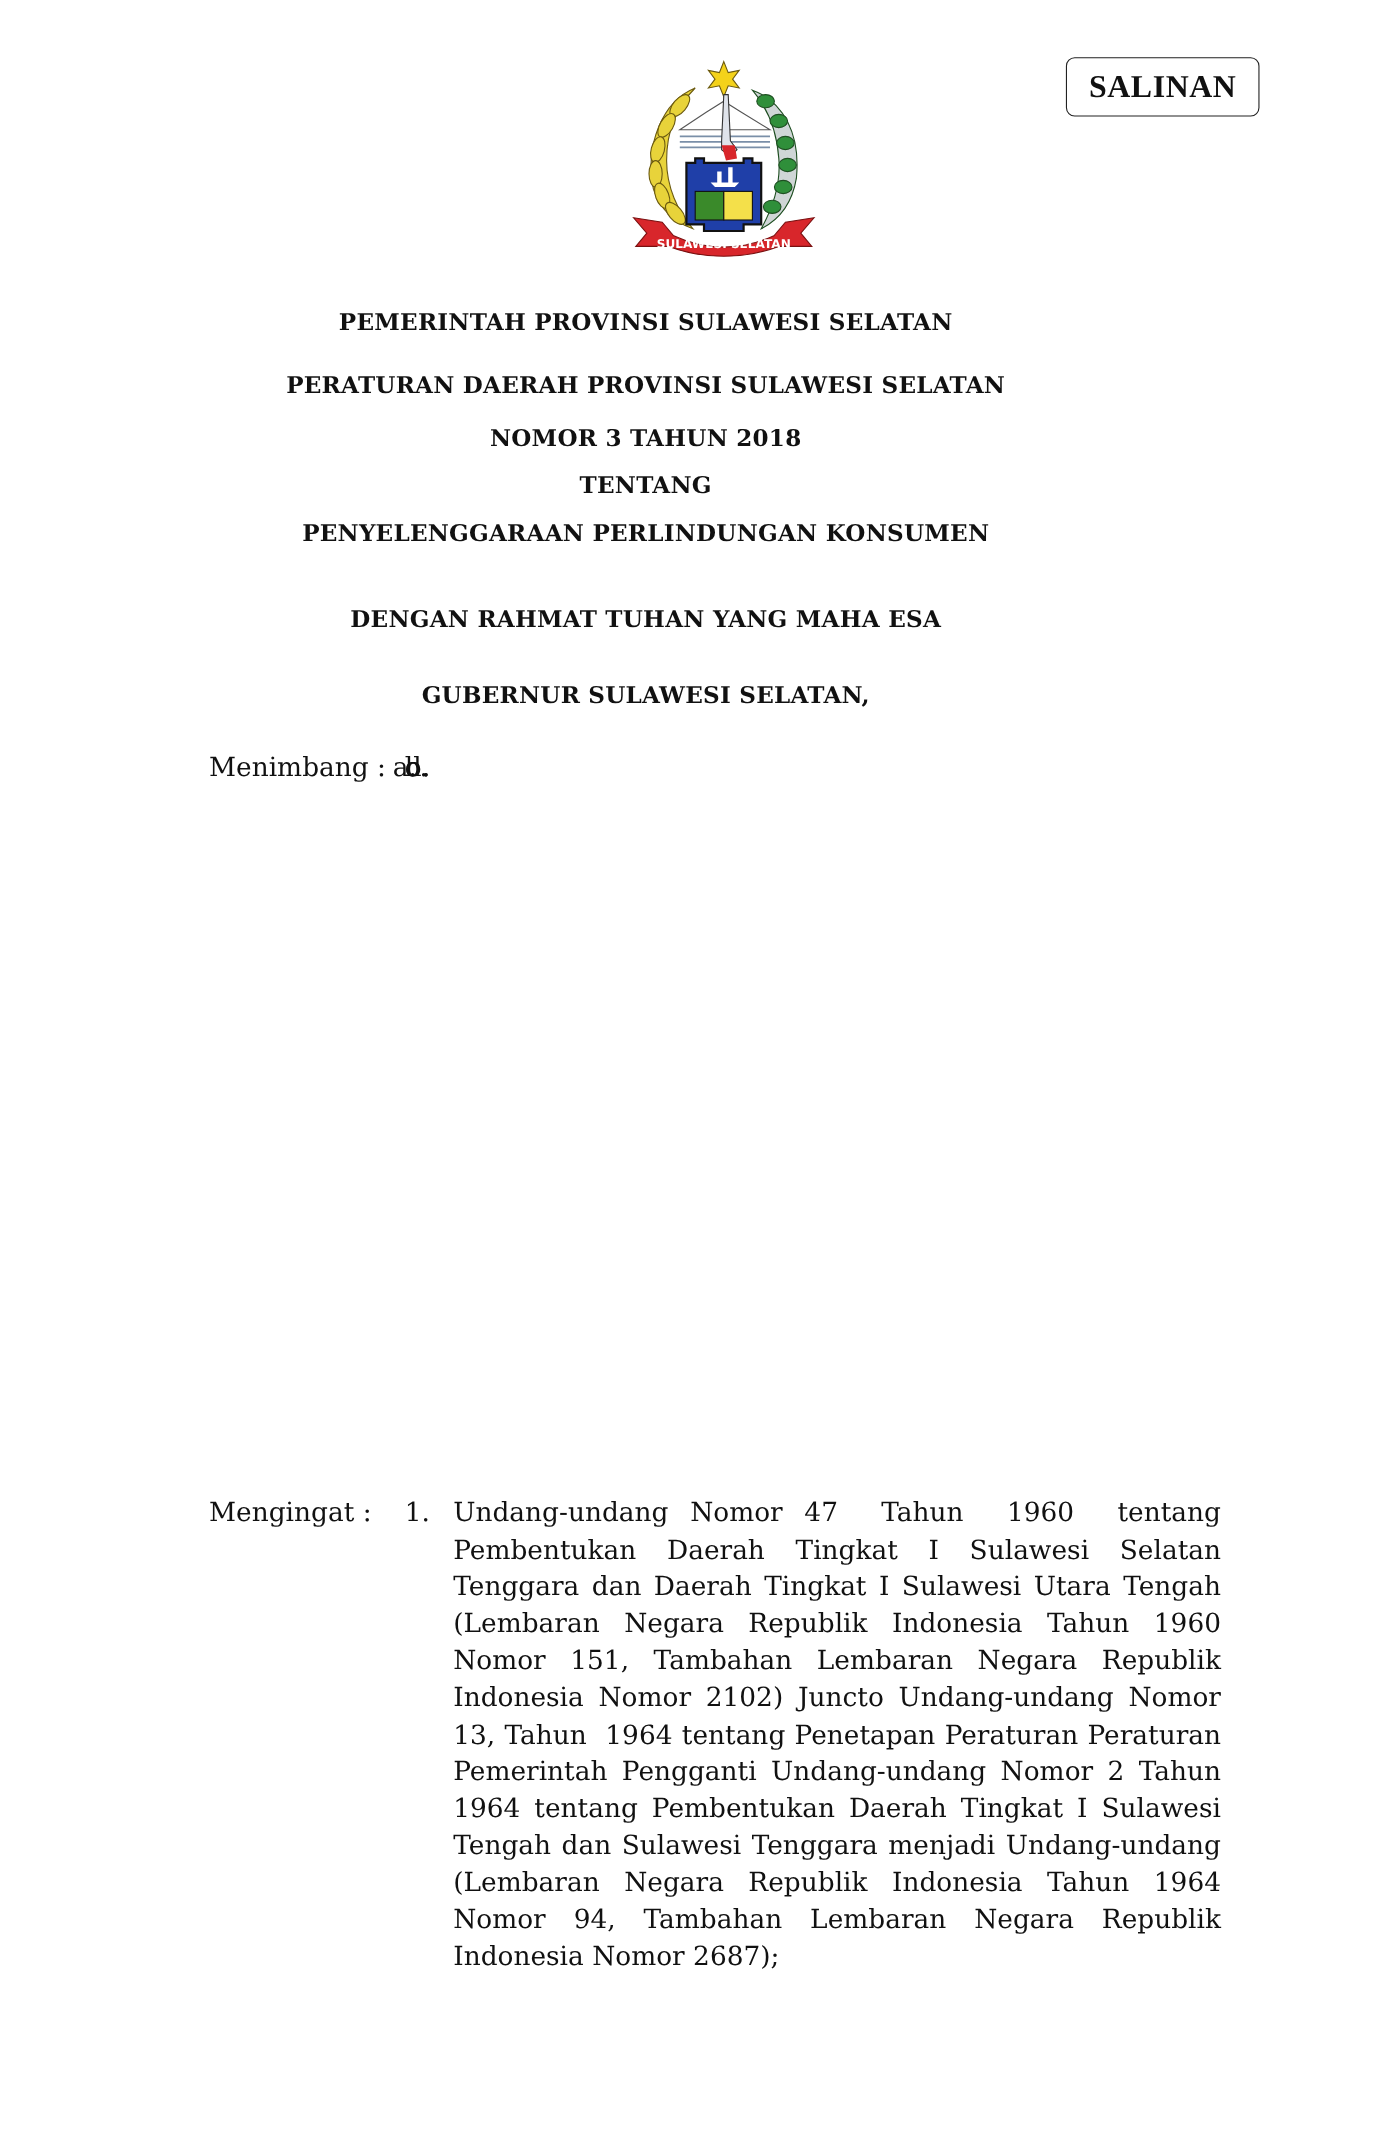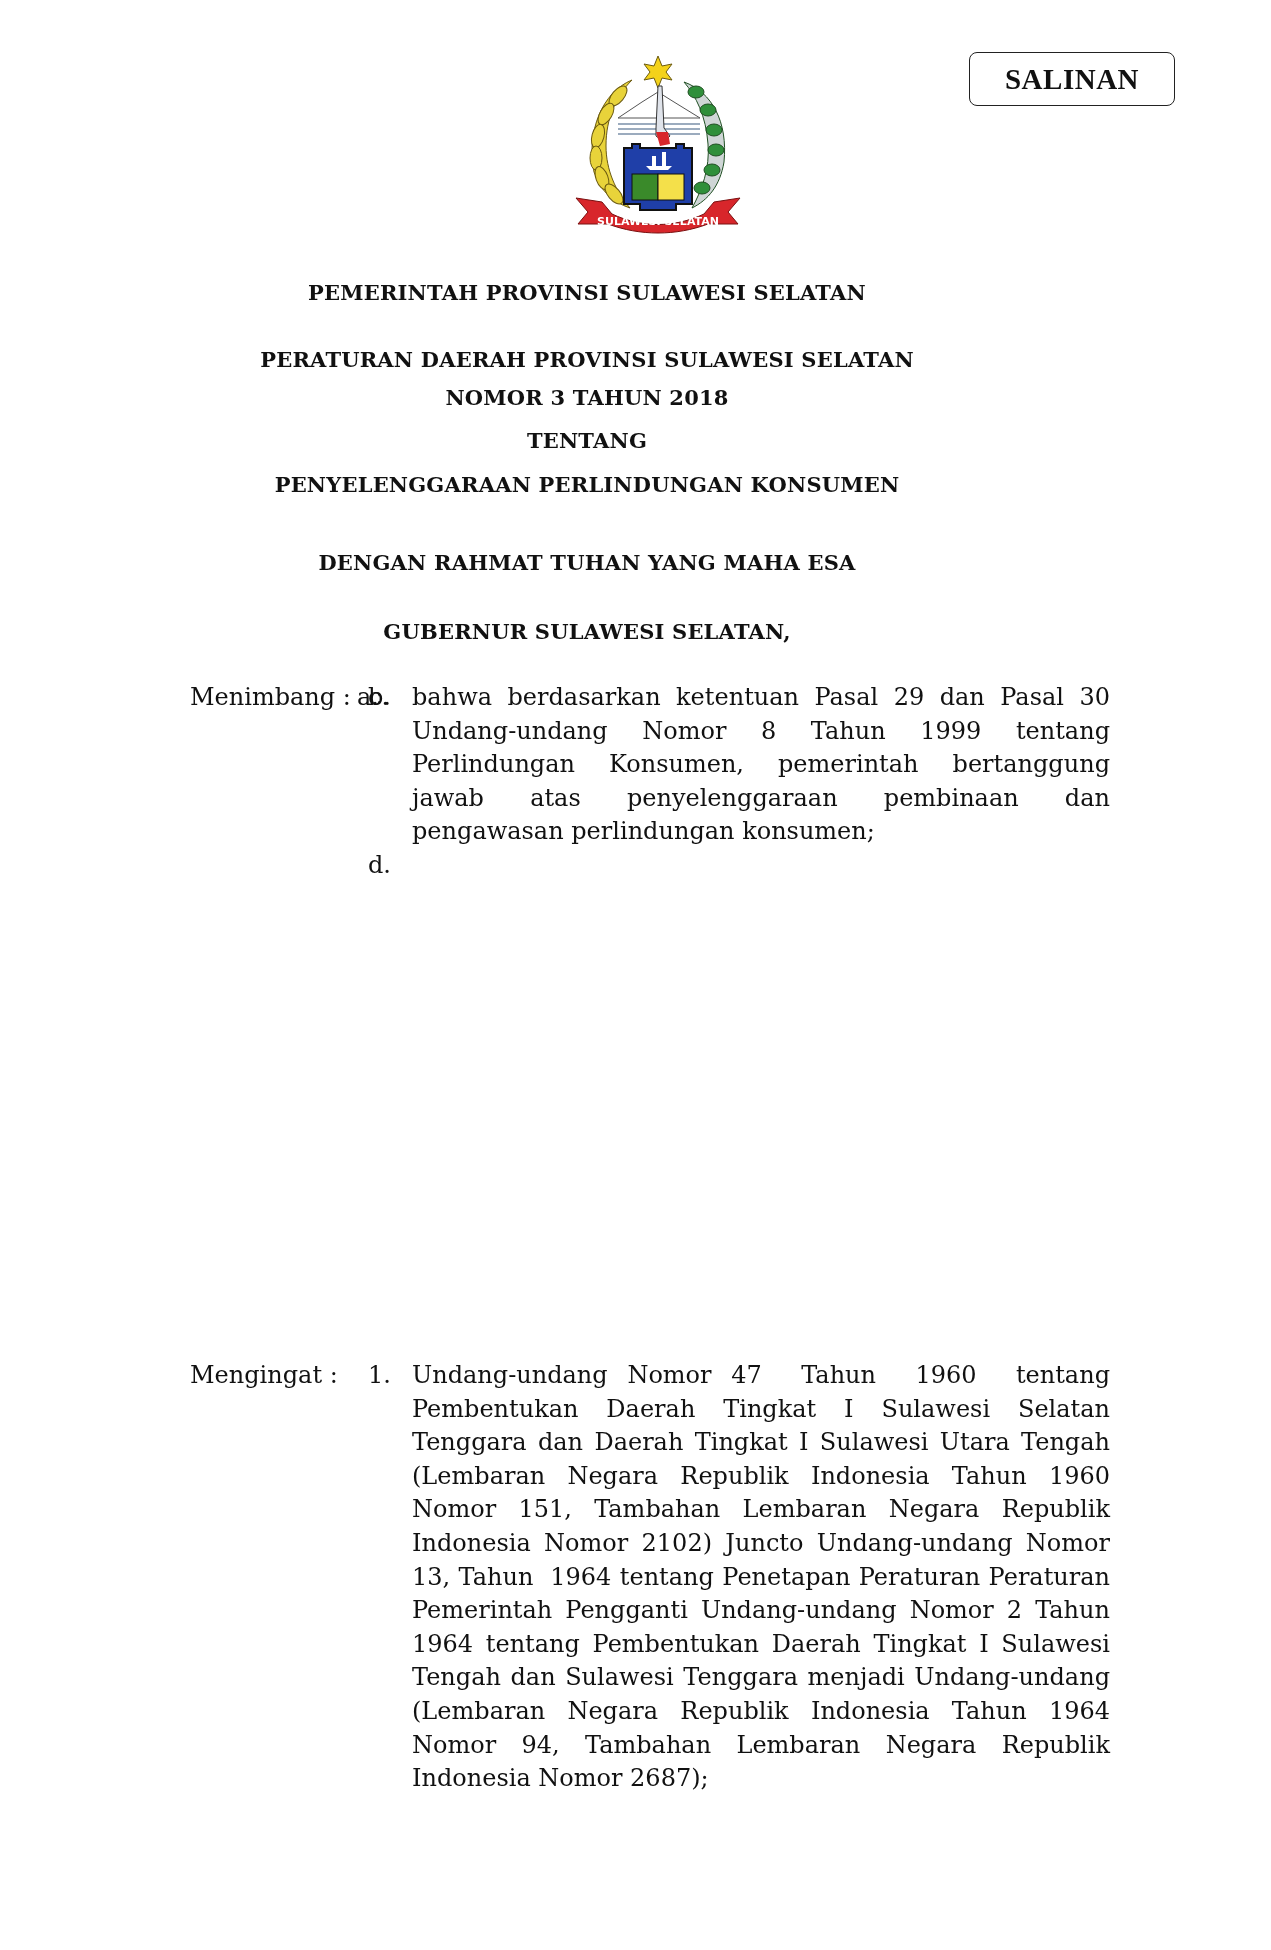--- a/index.html
+++ b/index.html
@@ -1,21 +1,21 @@
 <!DOCTYPE html>
 <html><head>
   <meta charset="utf-8">
   <style>
     html, body { margin: 0; padding: 0; background: #ffffff; }
     body {
       width: 1271px; height: 1950px; position: relative; overflow: hidden;
       font-family: "DejaVu Serif", "Liberation Serif", serif; color: #111;
     }
     .salinan {
-      position: absolute; left: 969px; top: 52px; width: 206px; height: 54px;
+      position: absolute; left: 969px; top: 52px; width: 176px; height: 54px;
       border: 1.5px solid #222; border-radius: 8px; box-sizing: border-box;
       display: flex; align-items: center; justify-content: center;
       font-family: "Liberation Serif", serif; font-weight: bold; font-size: 29px; letter-spacing: 0.5px;
     }
     .emblem { position: absolute; left: 572px; top: 52px; width: 172px; height: 186px; }
     .center-line {
       position: absolute; left: 0; width: 1174px; text-align: center;
       font-family: "DejaVu Serif", serif; font-weight: bold; font-size: 21px; letter-spacing: 0.2px;
     }
     .section {
@@ -73,38 +73,37 @@
     <rect x="60" y="122" width="26" height="26" fill="#3a8a2a" stroke-width="1"></rect>
     <rect x="86" y="122" width="26" height="26" fill="#f4e04a" stroke-width="1"></rect>
   </g>
   <path d="M74 114 L100 114 L96 118 L78 118 Z M80 104 L84 104 L84 114 L80 114 Z M90 100 L94 100 L94 114 L90 114 Z" fill="#ffffff"></path>
 
   <path d="M4 146 L30 150 L40 162 C70 176 102 176 132 162 L142 150 L168 146 L156 160 L166 172 L136 172 C104 184 68 184 36 172 L6 172 L16 160 Z" fill="#d8262b" stroke="#7a1010" stroke-width="1"></path>
   <text x="86" y="173" text-anchor="middle" font-family="DejaVu Sans, sans-serif" font-size="11" font-weight="bold" fill="#ffffff">SULAWESI SELATAN</text>
 </svg>
 
 <div class="center-line" style="top:280px;">PEMERINTAH PROVINSI SULAWESI SELATAN</div>
-<div class="center-line" style="top:347px;">PERATURAN DAERAH PROVINSI SULAWESI SELATAN</div>
+<div class="center-line" style="top:337px;">PERATURAN DAERAH PROVINSI SULAWESI SELATAN</div>
 <div class="center-line" style="top:385px;">NOMOR 3 TAHUN 2018</div>
 <div class="center-line" style="top:428px;">TENTANG</div>
 <div class="center-line" style="top:472px;">PENYELENGGARAAN PERLINDUNGAN KONSUMEN</div>
 <div class="center-line" style="top:550px;">DENGAN RAHMAT TUHAN YANG MAHA ESA</div>
 <div class="center-line" style="top:619px;">GUBERNUR SULAWESI SELATAN,</div>
 
 <div class="section" style="top:681px;">
   <div class="label">Menimbang :</div>
   <div class="item">
     <span class="num" style="left:167px;">a.</span>
   </div>
   <div class="item">
     <span class="num" style="left:178px;">b.</span>
   </div>
   <div class="item">
     <span class="num" style="left:178px;">c.</span>
-    <div class="body-text">bahwa berdasarkan ketentuan Pasal 29 dan Pasal 30 Undang-undang Nomor 8 Tahun 1999 tentang Perlindungan Konsumen, pemerintah bertanggung jawab atas penyelenggaraan pembinaan dan pengawasan perlindungan konsumen;</div>
   </div>
   <div class="item">
     <span class="num" style="left:178px;">d.</span>
   </div>
 </div>
 
 <div class="section" style="top:1359px;">
   <div class="label">Mengingat :</div>
   <div class="item">
     <span class="num" style="left:178px;">1.</span>

